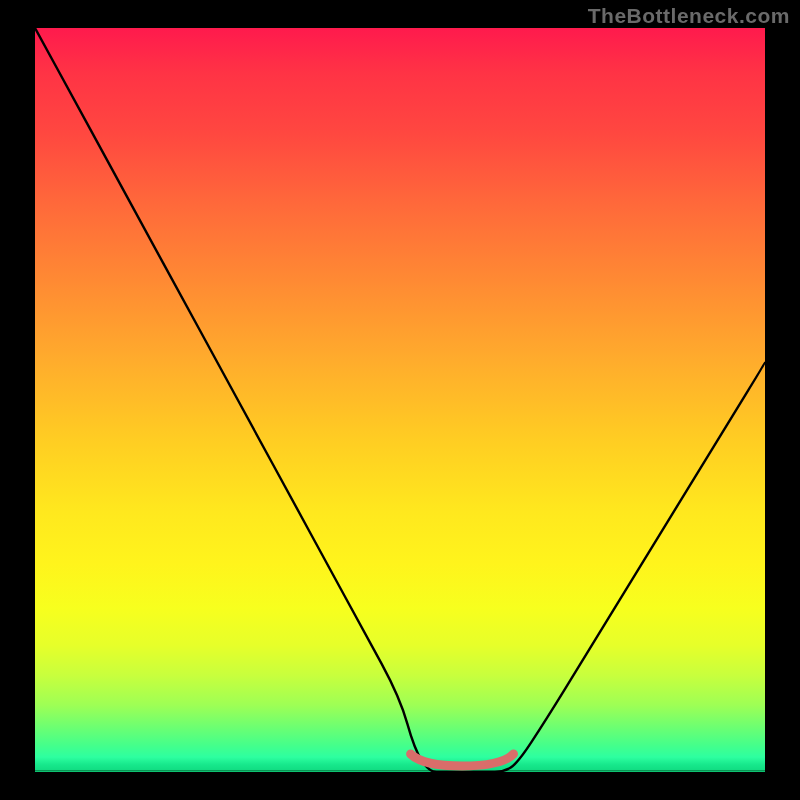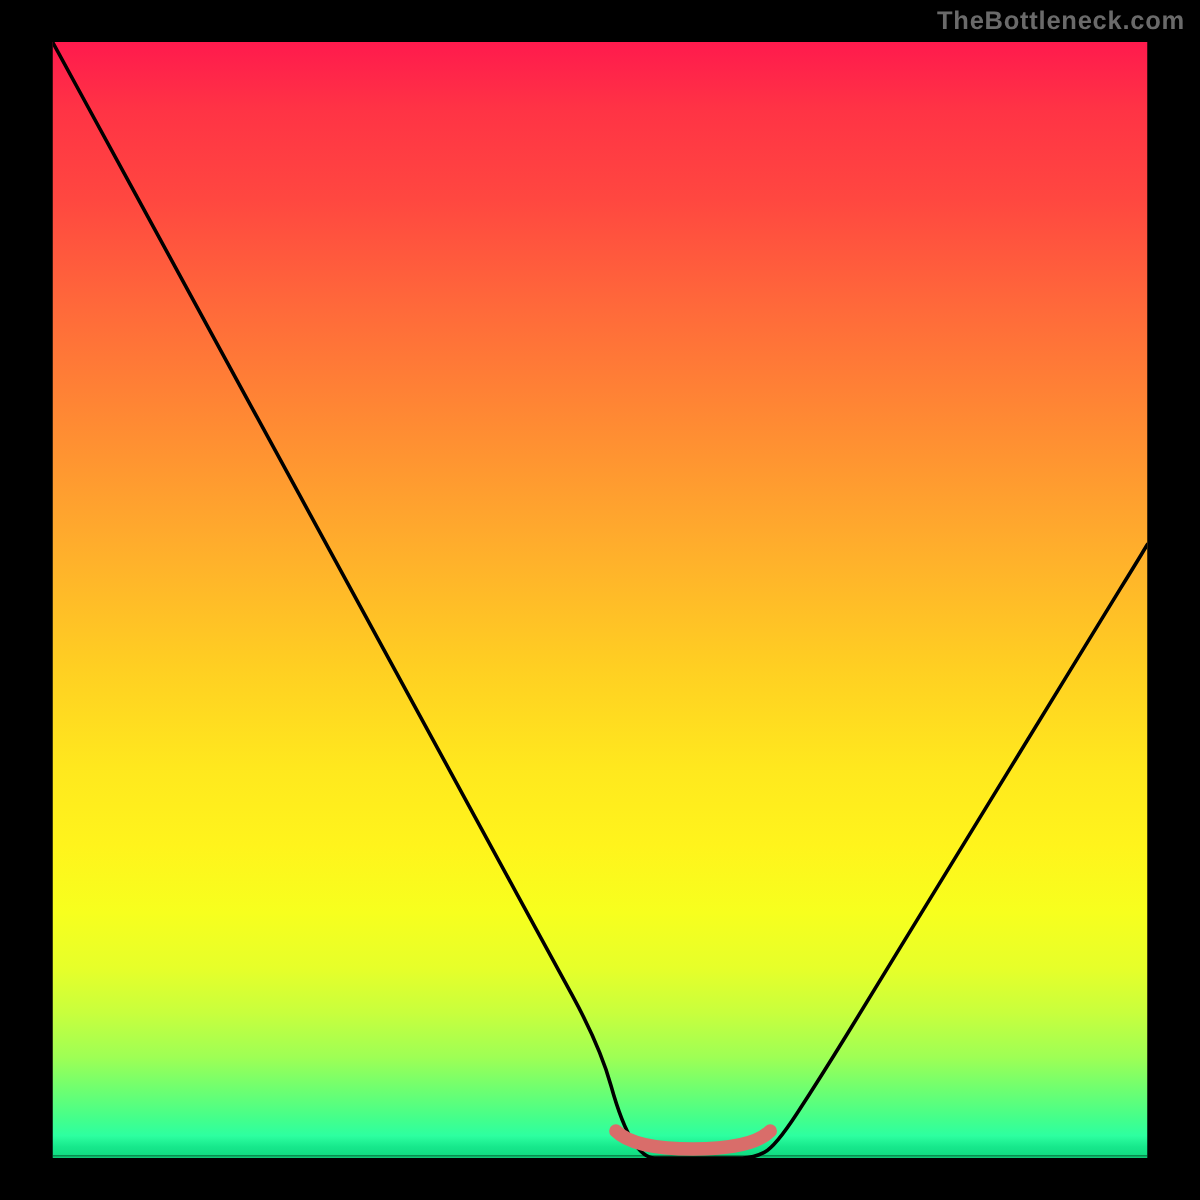--- a/index.html
+++ b/index.html
@@ -15,21 +15,21 @@
     position: relative;
     width: 800px;
     height: 800px;
     background: #000;
   }
   .watermark {
     position: absolute;
     top: 4px;
     right: 10px;
     color: #6a6a6a;
-    font-size: 17px;
+    font-size: 21px;
     font-weight: bold;
     letter-spacing: 0.5px;
     z-index: 5;
   }
   .plot {
     position: absolute;
     left: 35px;
     top: 28px;
     width: 730px;
     height: 744px;

